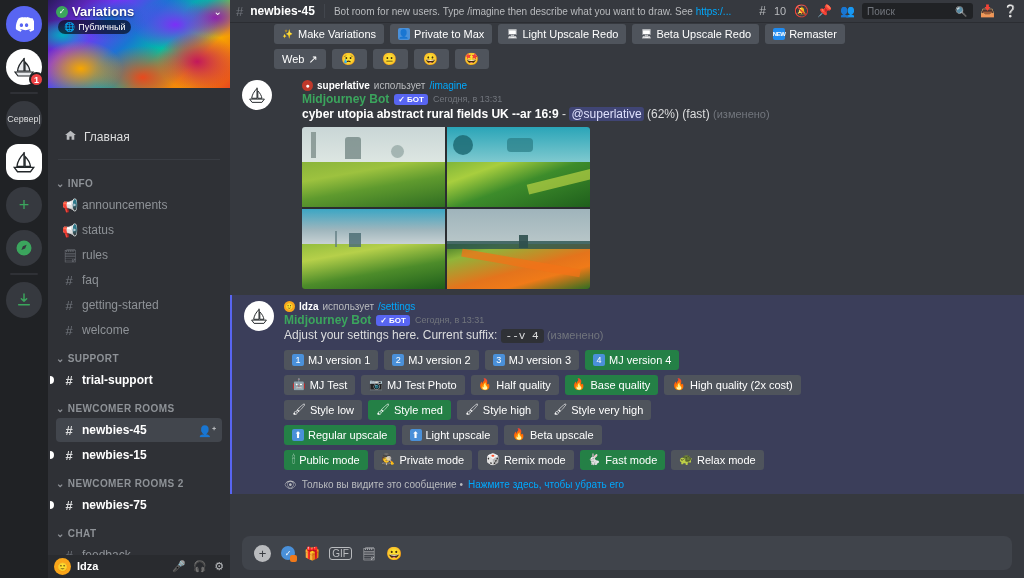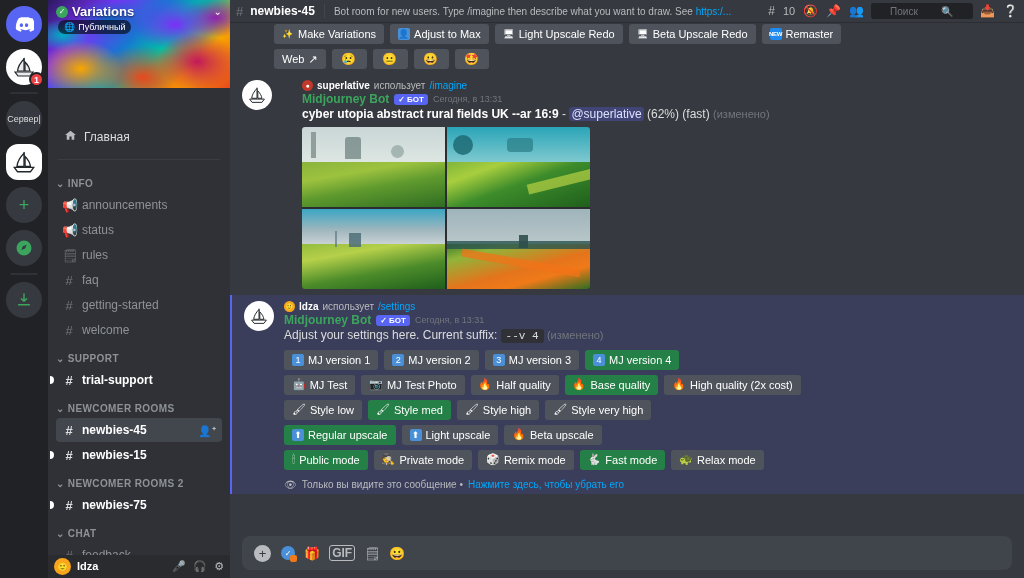--- a/index.html
+++ b/index.html
@@ -104,22 +104,22 @@
   }
   .tb-hash { color: #72767d; font-size: 13px; }
   .tb-name { font-weight: bold; color: #fff; font-size: 12px; }
   .tb-sep { width: 1px; height: 14px; background: #42464d; margin: 0 2px; }
   .tb-topic { color: #b9bbbe; font-size: 10px; white-space: nowrap; overflow: hidden;
     text-overflow: ellipsis; flex: 1; min-width: 0; }
   .tb-topic a { color: #00a8fc; text-decoration: none; }
   .tb-icons { display: flex; align-items: center; gap: 8px; color: #b9bbbe; font-size: 12px; }
   .tb-count { font-size: 11px; color: #b9bbbe; }
   .search {
-    width: 102px; height: 16px; background: #202225; border-radius: 3px;
-    display: flex; align-items: center; padding: 0 19px; color: #72767d; font-size: 10px;
+    width: 111px; height: 16px; background: #202225; border-radius: 3px;
+    display: flex; align-items: center; padding: 0 5px; color: #72767d; font-size: 10px;
   }
   .search .mag { margin-left: auto; font-size: 10px; }
 
   .messages { flex: 1; overflow: hidden; position: relative; }
 
   .btnrow { display: flex; gap: 6px; padding: 0 0 5px 0; flex-wrap: nowrap; }
   .dbtn {
     background: #4f545c; color: #fff; border-radius: 3px; height: 20px;
     display: flex; align-items: center; gap: 4px; padding: 0 8px;
     font-size: 11px; white-space: nowrap;
@@ -174,21 +174,21 @@
   .composer-wrap { padding: 6px 12px 8px 12px; background: #36393f; }
   .composer {
     background: #40444b; border-radius: 8px; height: 34px;
     display: flex; align-items: center; padding: 0 12px; gap: 10px;
   }
   .plus-btn { width: 17px; height: 17px; border-radius: 50%; background: #b9bbbe;
     color: #36393f; display: flex; align-items: center; justify-content: center;
     font-size: 13px; flex: 0 0 17px; }
   .composer-placeholder { color: #72767d; font-size: 12px; flex: 1; }
   .composer-icons { display: flex; align-items: center; gap: 9px; color: #b9bbbe; font-size: 13px; }
-  .gif-ico { border: 1.5px solid #b9bbbe; border-radius: 3px; font-size: 12px; font-weight: bold;
+  .gif-ico { border: 1.5px solid #b9bbbe; border-radius: 3px; font-size: 10px; font-weight: normal;
     padding: 0px 2px; color: #b9bbbe; }
   .nitro-ico { width: 14px; height: 14px; border-radius: 50%; background: #4a90d9; position: relative;
     display:flex;align-items:center;justify-content:center;color:#fff;font-size:8px;}
   .nitro-ico:after { content:''; position:absolute; right:-2px; bottom:-2px; width:7px;height:7px;
     background:#f0791a;border-radius:2px;}
 </style>
 </head>
 <body>
 
 <div class="app">
@@ -397,21 +397,21 @@
     <div class="messages">
 
       <div style="padding: 2px 12px 0 44px;">
         <div class="btnrow">
           <div class="dbtn">
             <span class="ico-sq">✨</span>
             <span>Make Variations</span>
           </div>
           <div class="dbtn">
             <span class="ico-sq blue">👤</span>
-            <span>Adjust to Max</span>
+            <span>Private to Max</span>
           </div>
           <div class="dbtn">
             <span class="ico-sq">🖥</span>
             <span>Light Upscale Redo</span>
           </div>
           <div class="dbtn">
             <span class="ico-sq">🖥</span>
             <span>Beta Upscale Redo</span>
           </div>
           <div class="dbtn">

